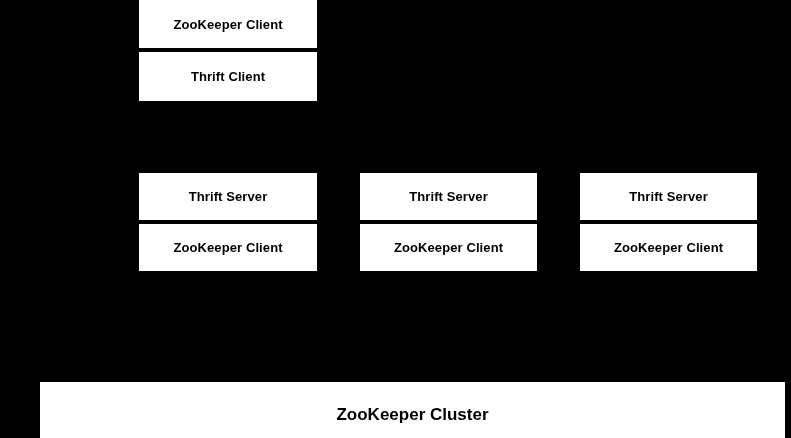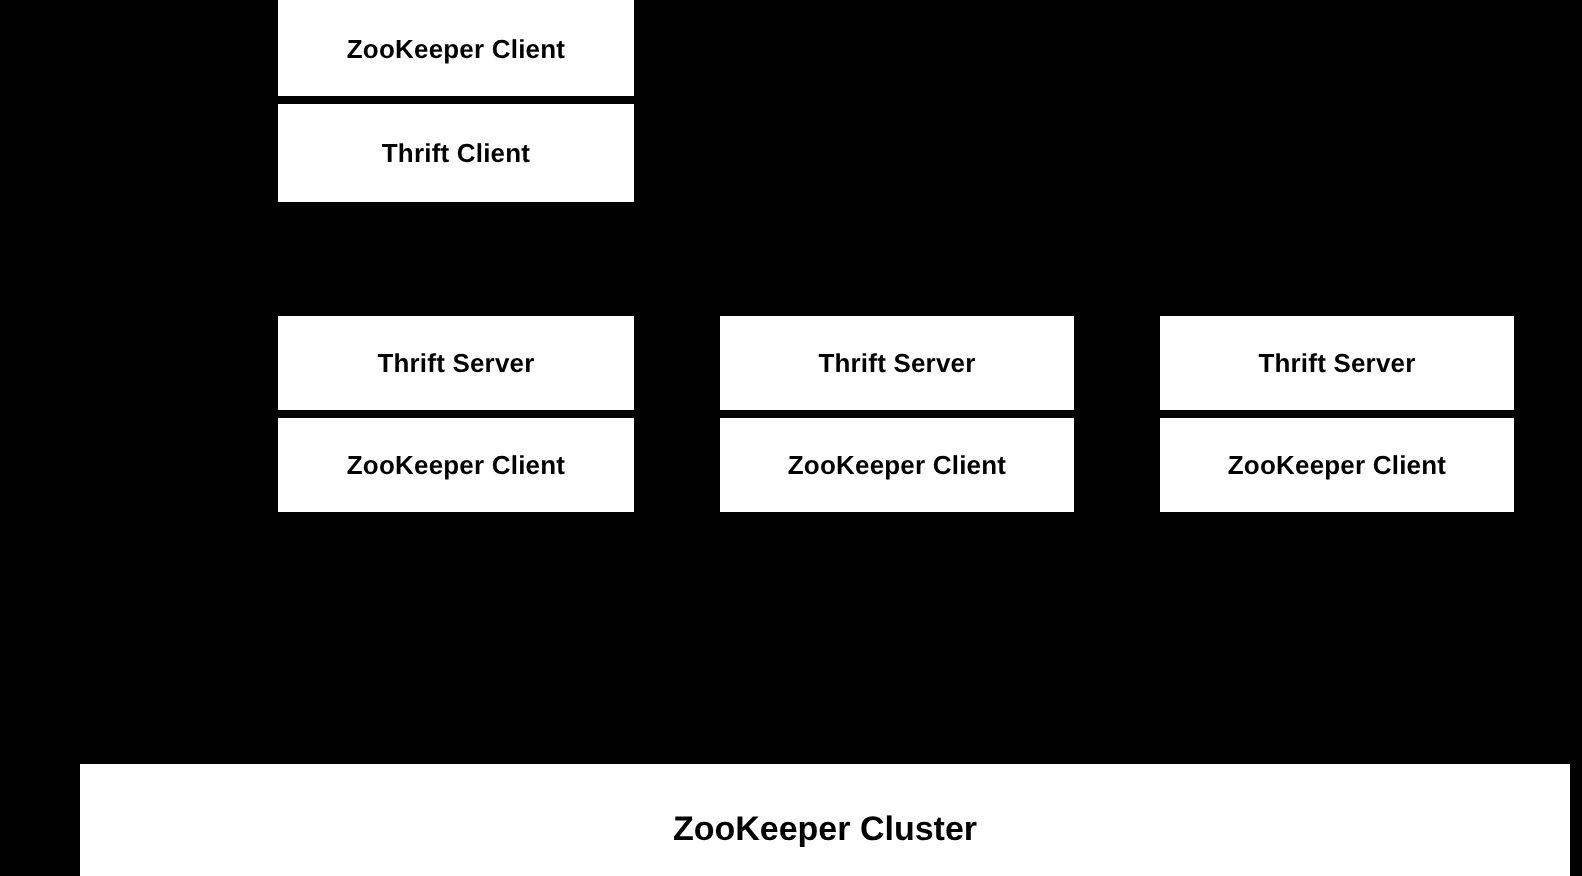--- a/index.html
+++ b/index.html
@@ -51,21 +51,21 @@
     left: 139px;
     top: 0px;
     width: 178px;
     height: 101px;
   }
   #client-stack .node-box { height: 48px; }
   #client-stack .node-box.second { height: 49px; }
 
   
   .server-stack {
-    top: 158px;
+    top: 173px;
     width: 178px;
     height: 123px;
   }
   .server-stack .node-box { height: 47px; }
   .server-stack .node-box.second { height: 47px; }
 
   #server-stack-1 { left: 139px; }
   #server-stack-2 { left: 360px; width: 177px; }
   #server-stack-3 { left: 580px; width: 177px; }
 

